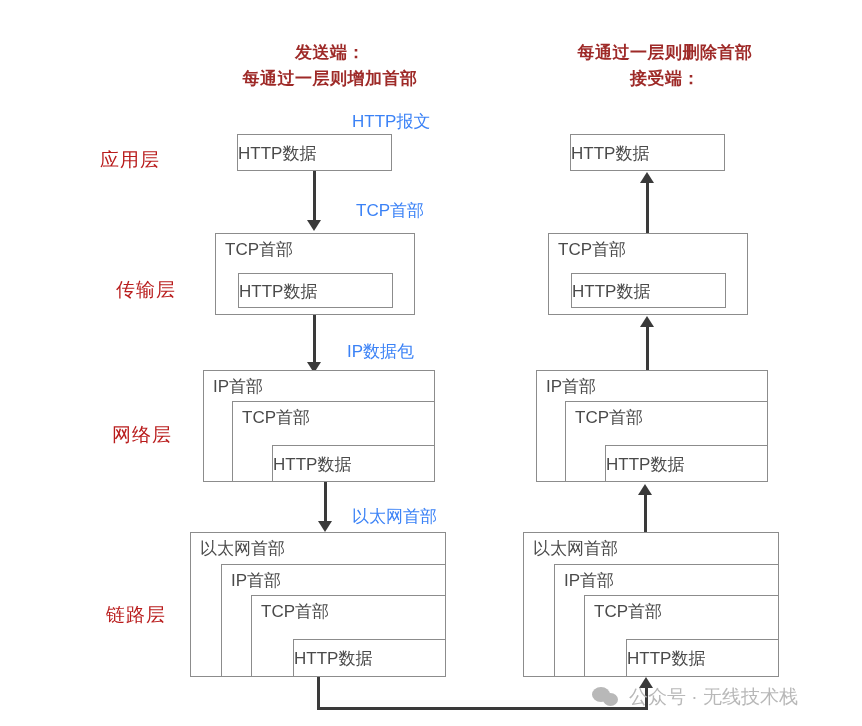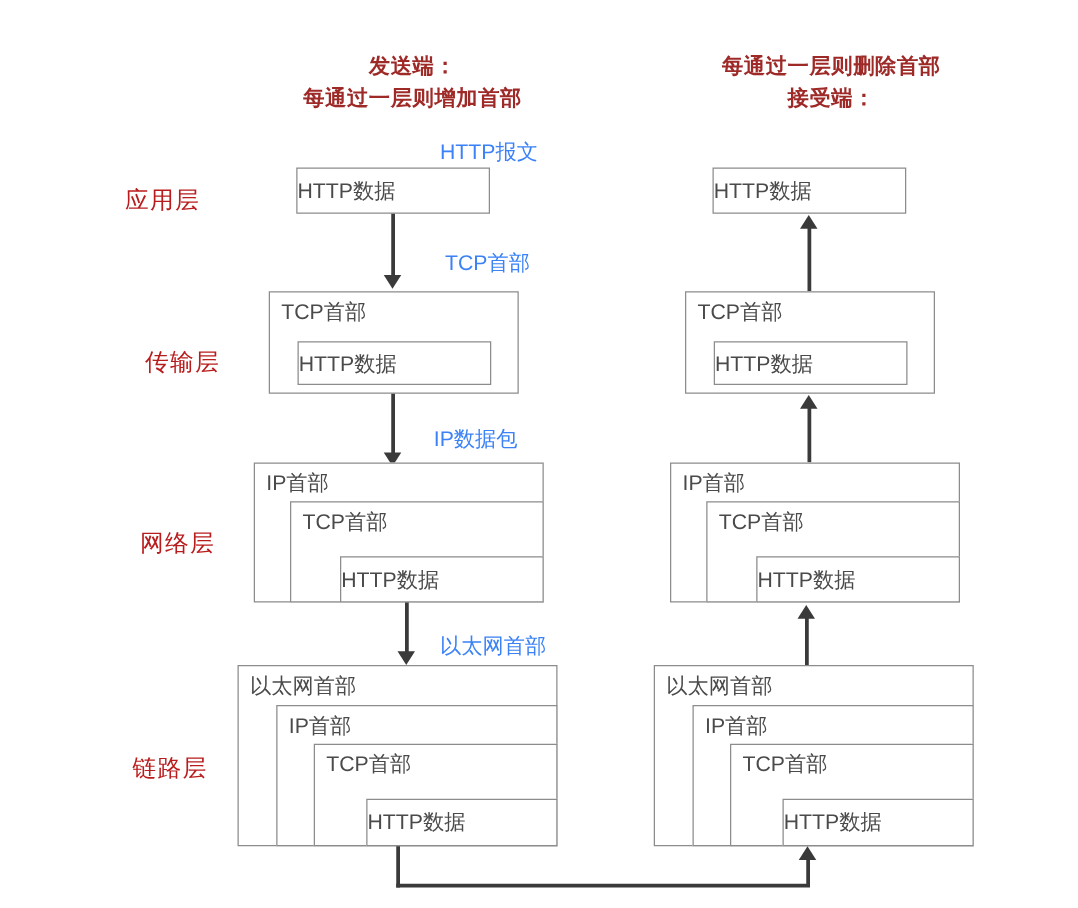--- a/index.html
+++ b/index.html
@@ -228,14 +228,21 @@
   </div>
   <div class="pbox" style="left:626px; top:639px; width:153px; height:38px;">
     <span class="plabel ctr">HTTP数据</span>
   </div>
 
   <div class="vline" style="left:317px; top:677px; width:2.5px; height:33px;"></div>
   <div class="hline" style="left:317px; top:707px; width:331px; height:2.5px;"></div>
   <div class="vline" style="left:645px; top:687px; width:2.5px; height:22px;"></div>
   <div class="arrow-up" style="left:639px; top:677px;"></div>
 
+  <div class="watermark" style="left:592px; top:684px;">
+    <span class="wechat-icon">
+      <span class="bub-a"></span>
+      <span class="bub-b"></span>
+    </span>
+    <span>公众号 · 无线技术栈</span>
+  </div>
 
 </div>
 
 </body></html>

